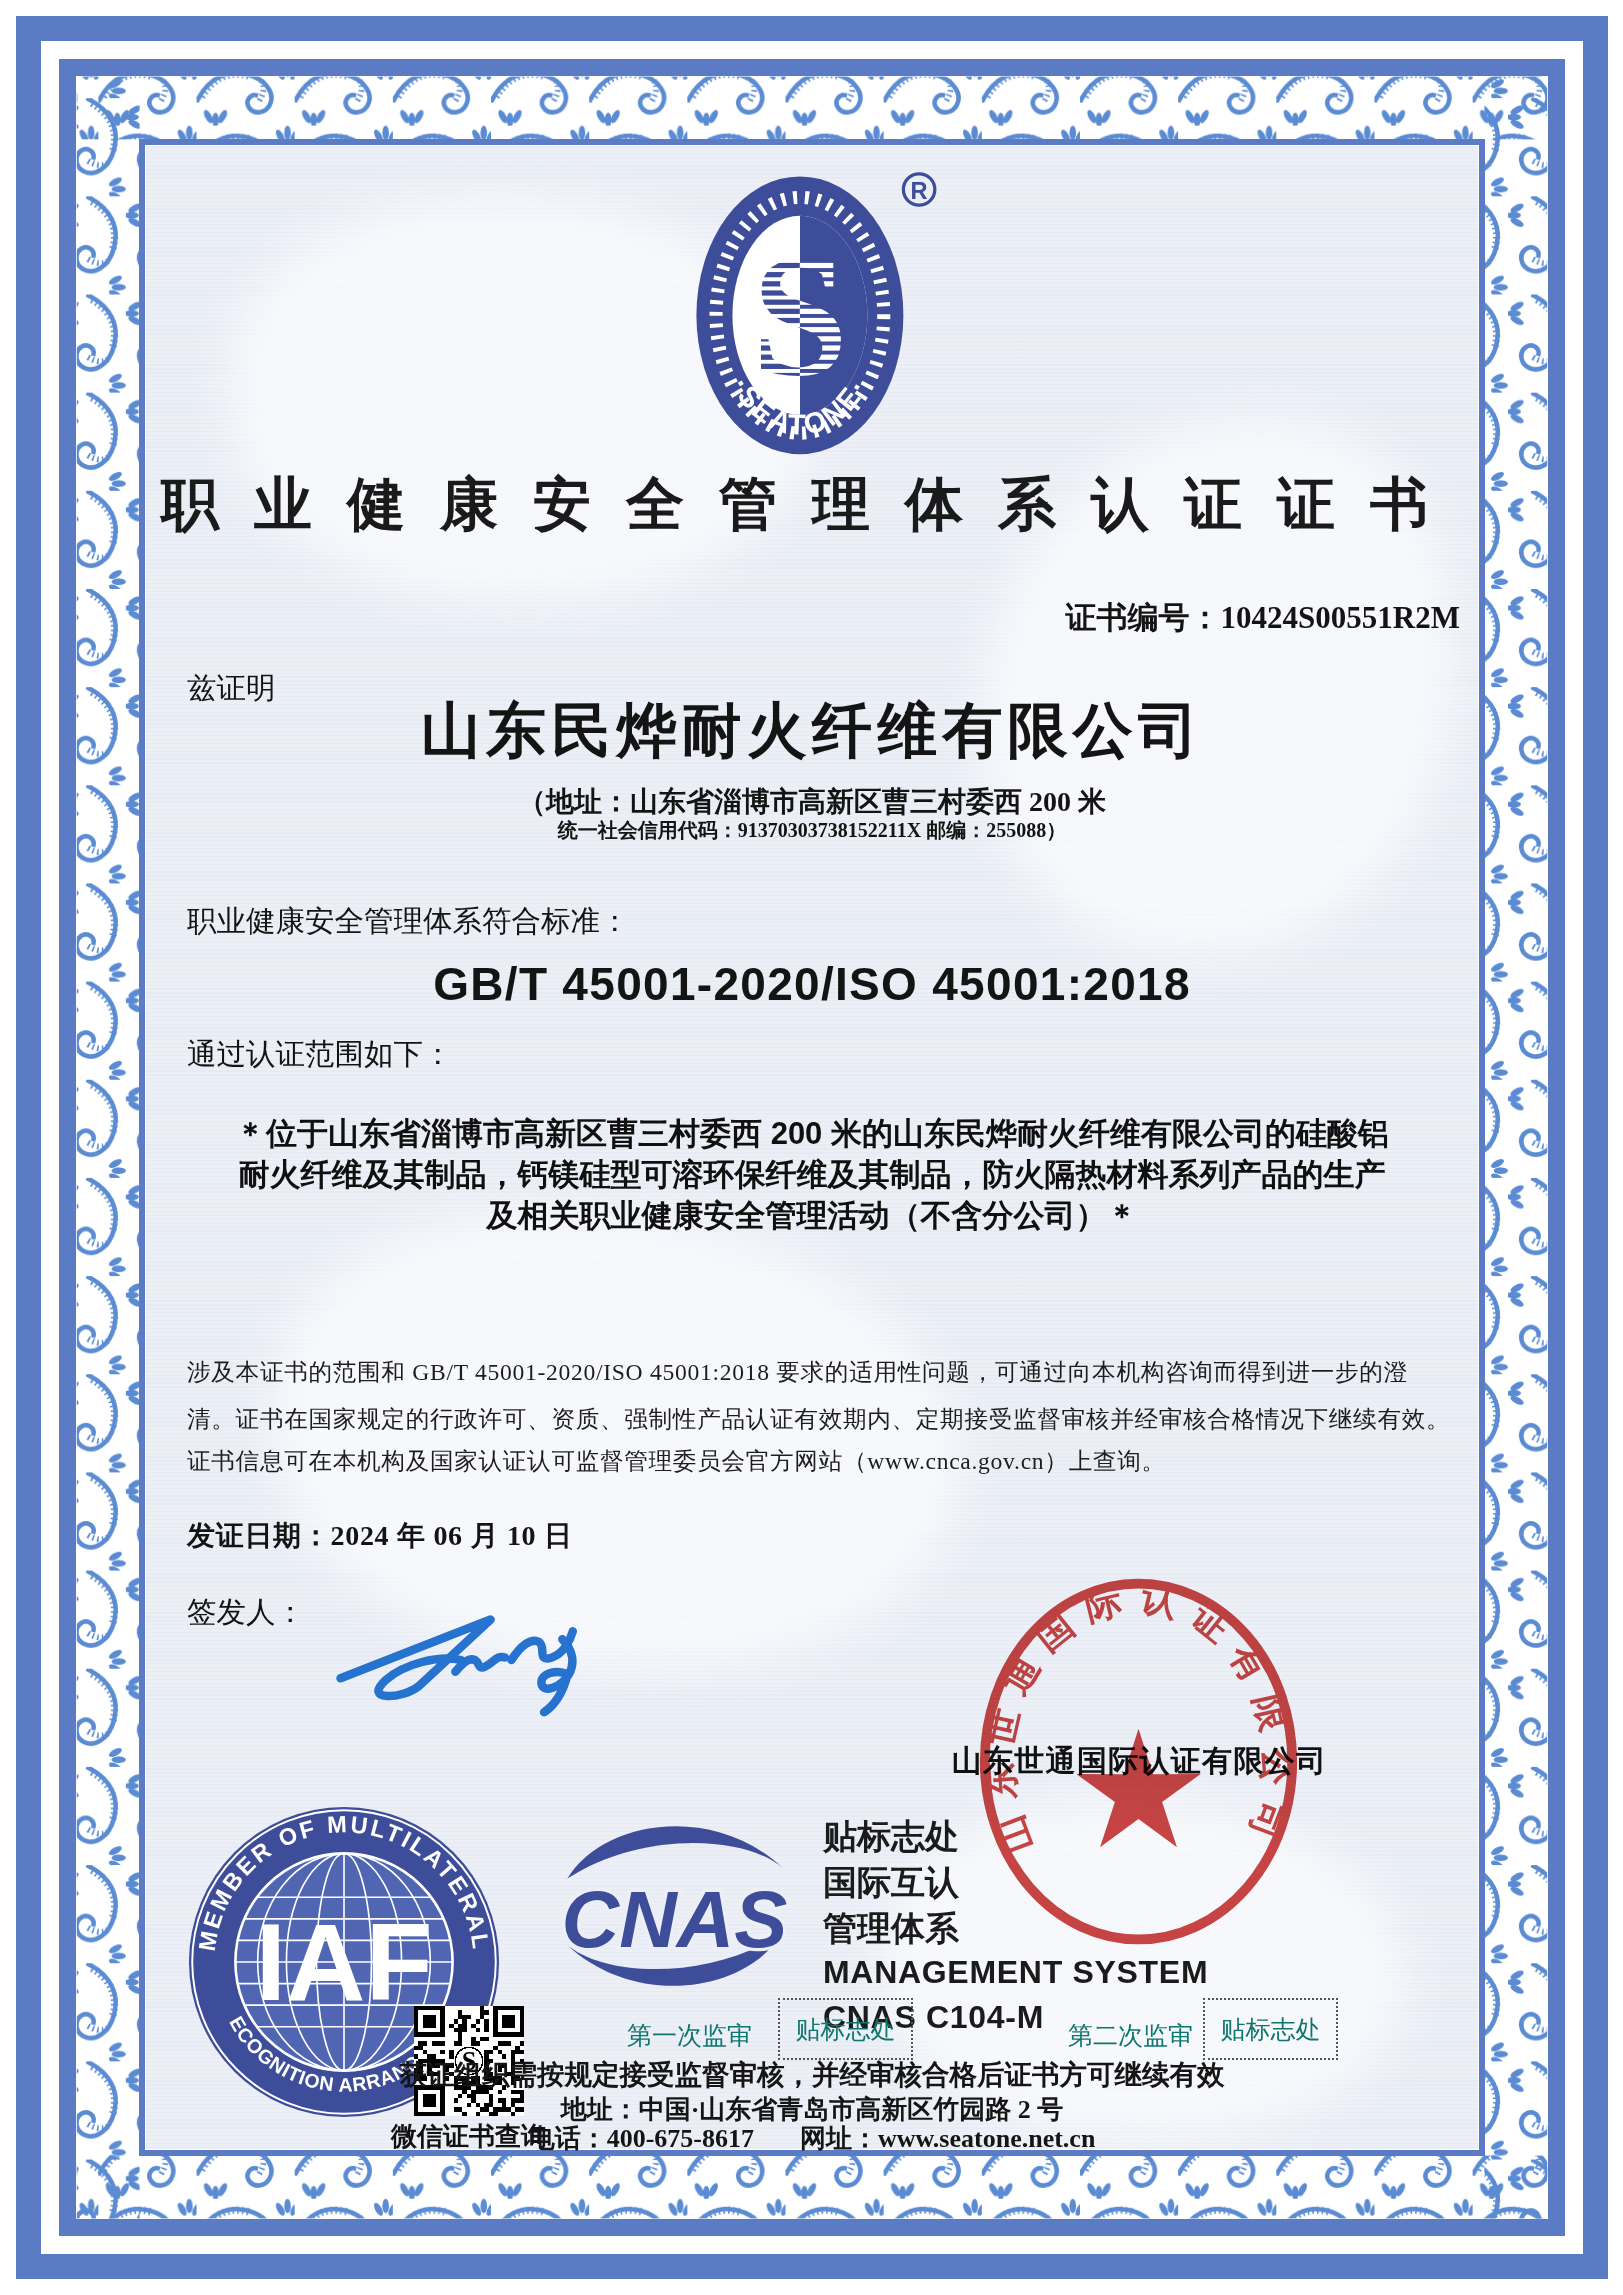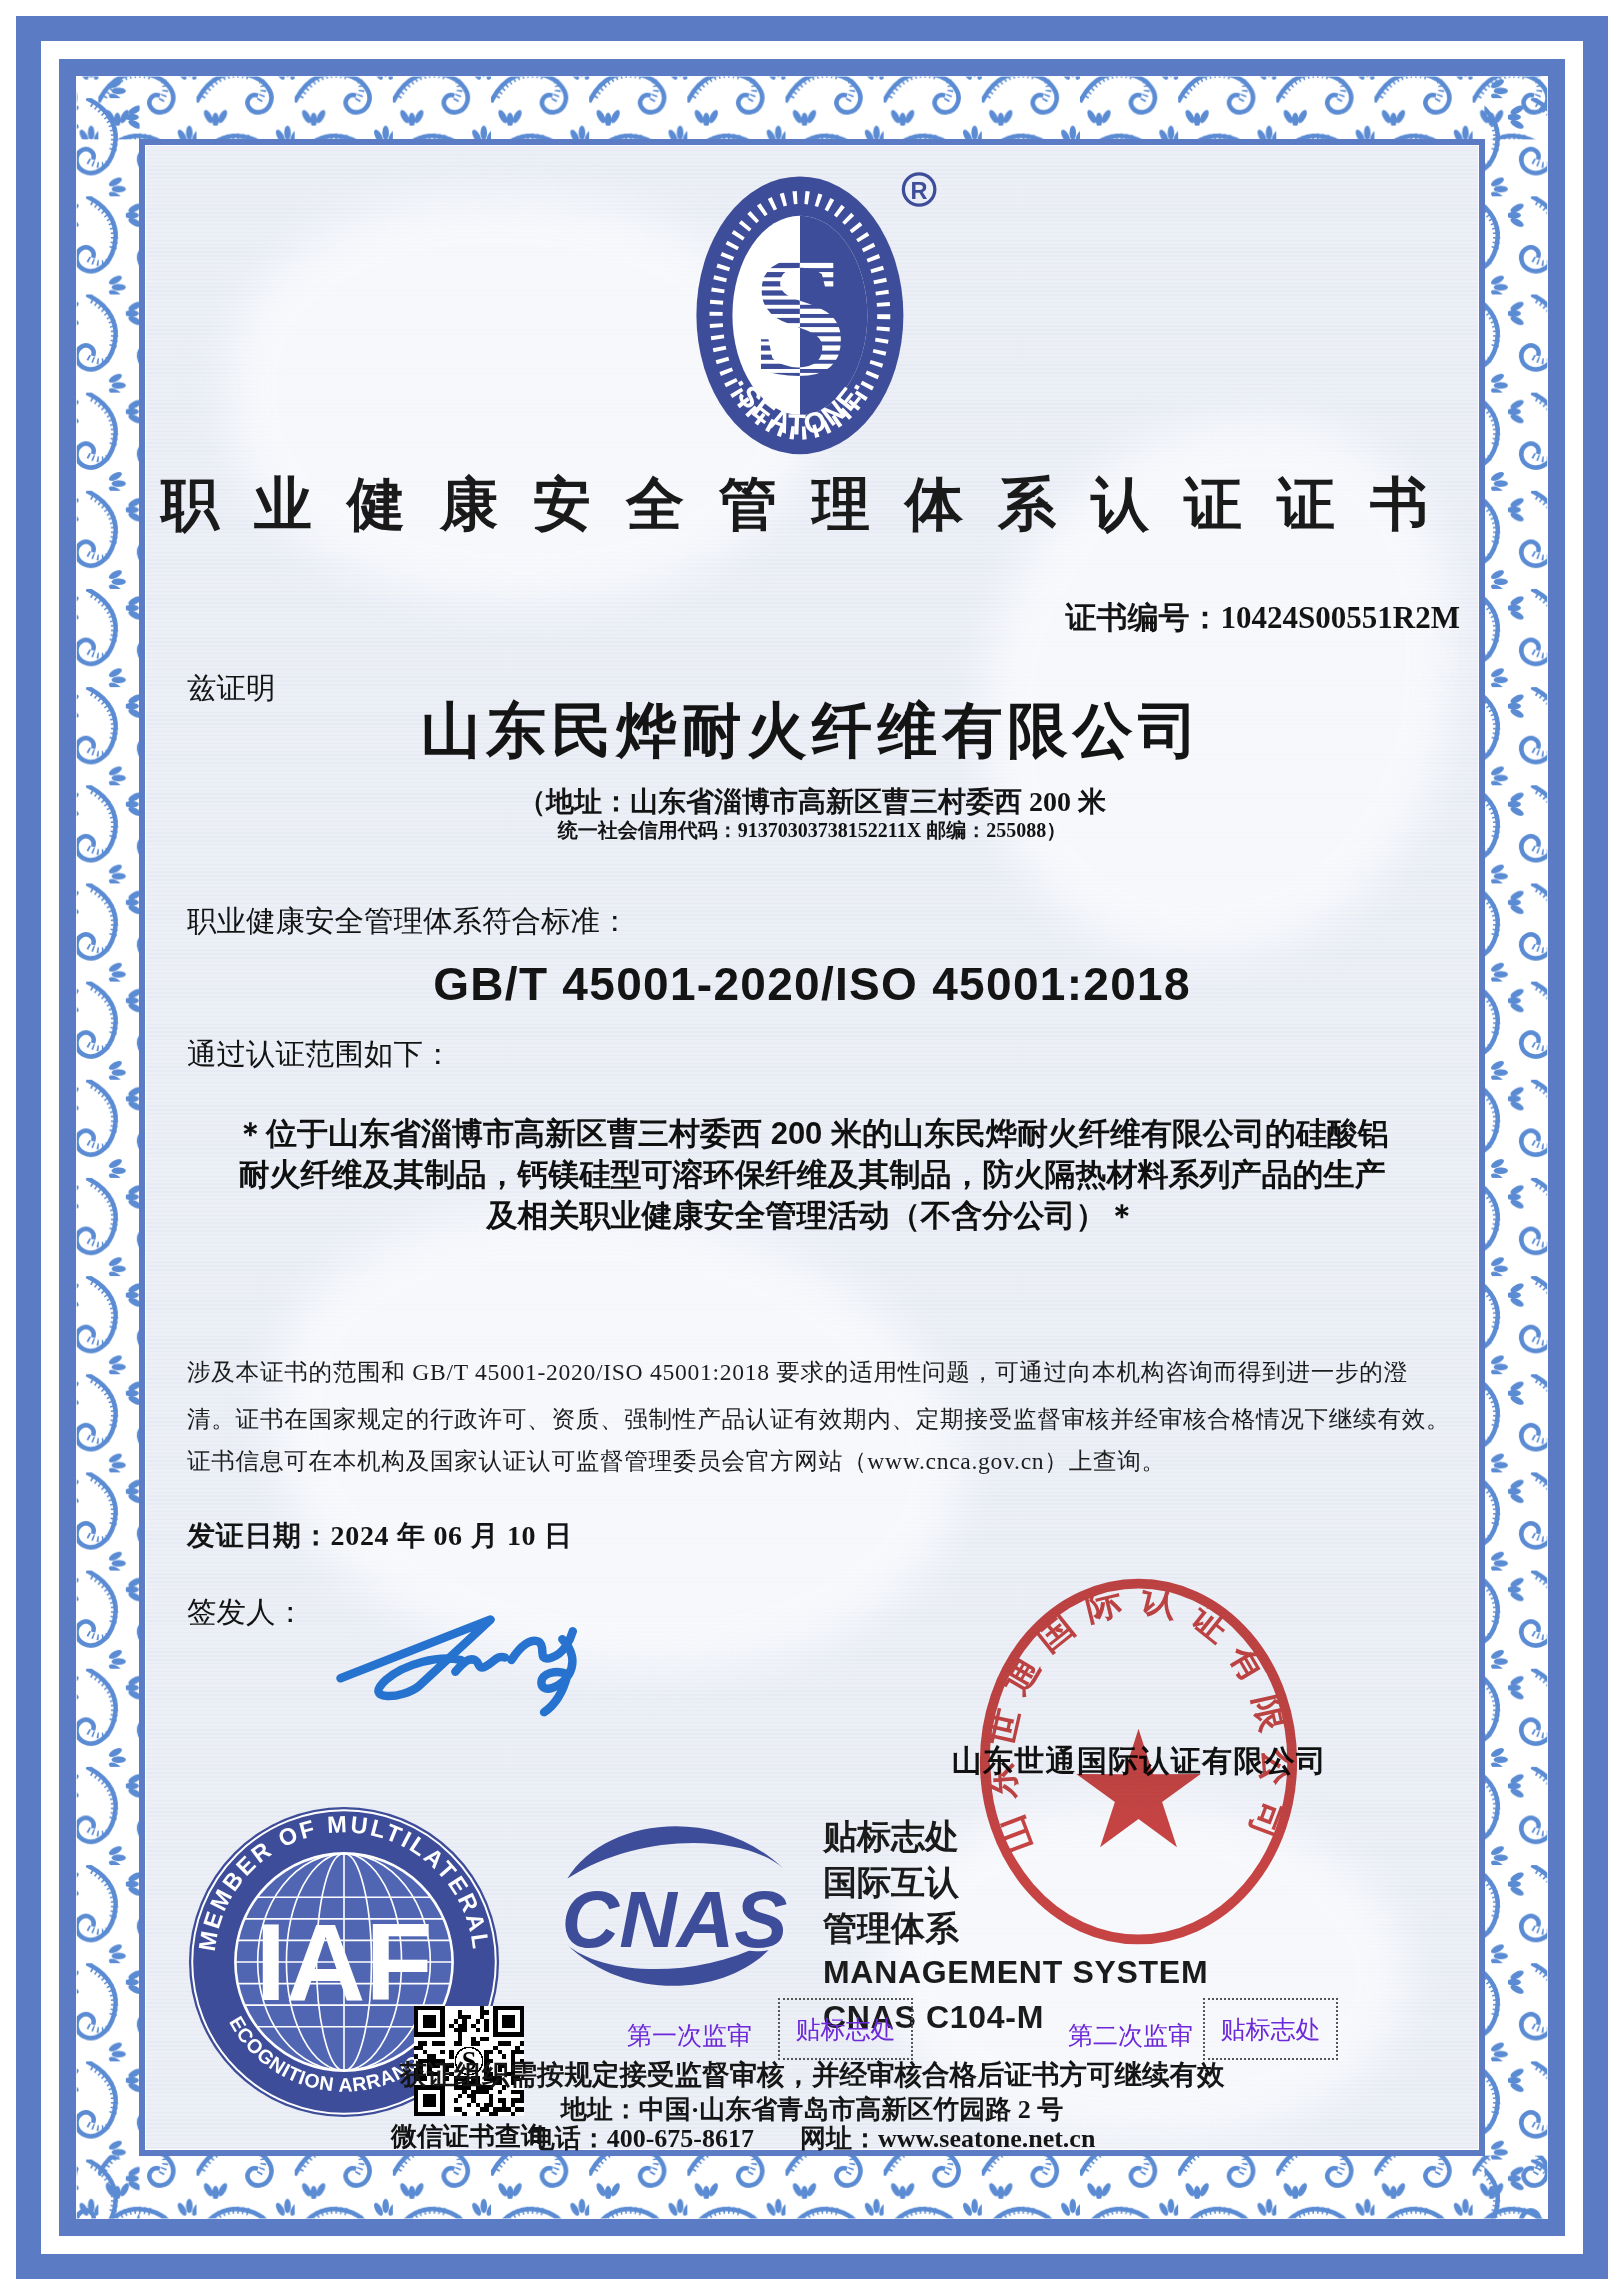--- a/index.html
+++ b/index.html
@@ -21,21 +21,21 @@
   .label{font-size:29.5px;}
   .company{font-size:60px;font-weight:700;letter-spacing:5.2px;}
   .addr{font-size:28px;font-weight:700;}
   .standard{font-size:46px;font-weight:700;letter-spacing:1.3px;}
   .scope{font-size:31px;font-weight:700;font-family:"Liberation Sans","DejaVu Sans",sans-serif;color:#101010;}
   .fine{font-size:23.6px;color:#1d1d1d;letter-spacing:0.7px;}
   .dateline{font-size:28px;font-weight:600;letter-spacing:0.7px;}
   .stamp-co{font-size:30px;font-weight:600;color:#111;letter-spacing:1.3px;text-align:center;}
   .cnline{font-size:34px;font-weight:700;color:#1b1b1b;}
   .enline{font-size:32px;font-weight:700;color:#1b1b1b;letter-spacing:0.7px;}
-  .auditlbl{font-size:25px;color:#6d28d9;font-family:"Liberation Sans","DejaVu Sans",sans-serif;}
+  .auditlbl{font-size:25px;color:#0f766e;font-family:"Liberation Sans","DejaVu Sans",sans-serif;}
   .stickbox{border:2px dotted #555;display:flex;align-items:center;justify-content:center;}
   .note{font-size:27.5px;font-weight:600;color:#151515;font-family:"Liberation Sans","DejaVu Sans",sans-serif;}
   .footln{font-size:26px;font-weight:700;color:#151515;}
   .qrcap{font-size:26px;font-weight:700;color:#111;text-align:center;
          font-family:"Liberation Sans","DejaVu Sans",sans-serif;}
   .stampwrap{mix-blend-mode:multiply;opacity:.92;}
 </style>
 </head>
 <body>
 

